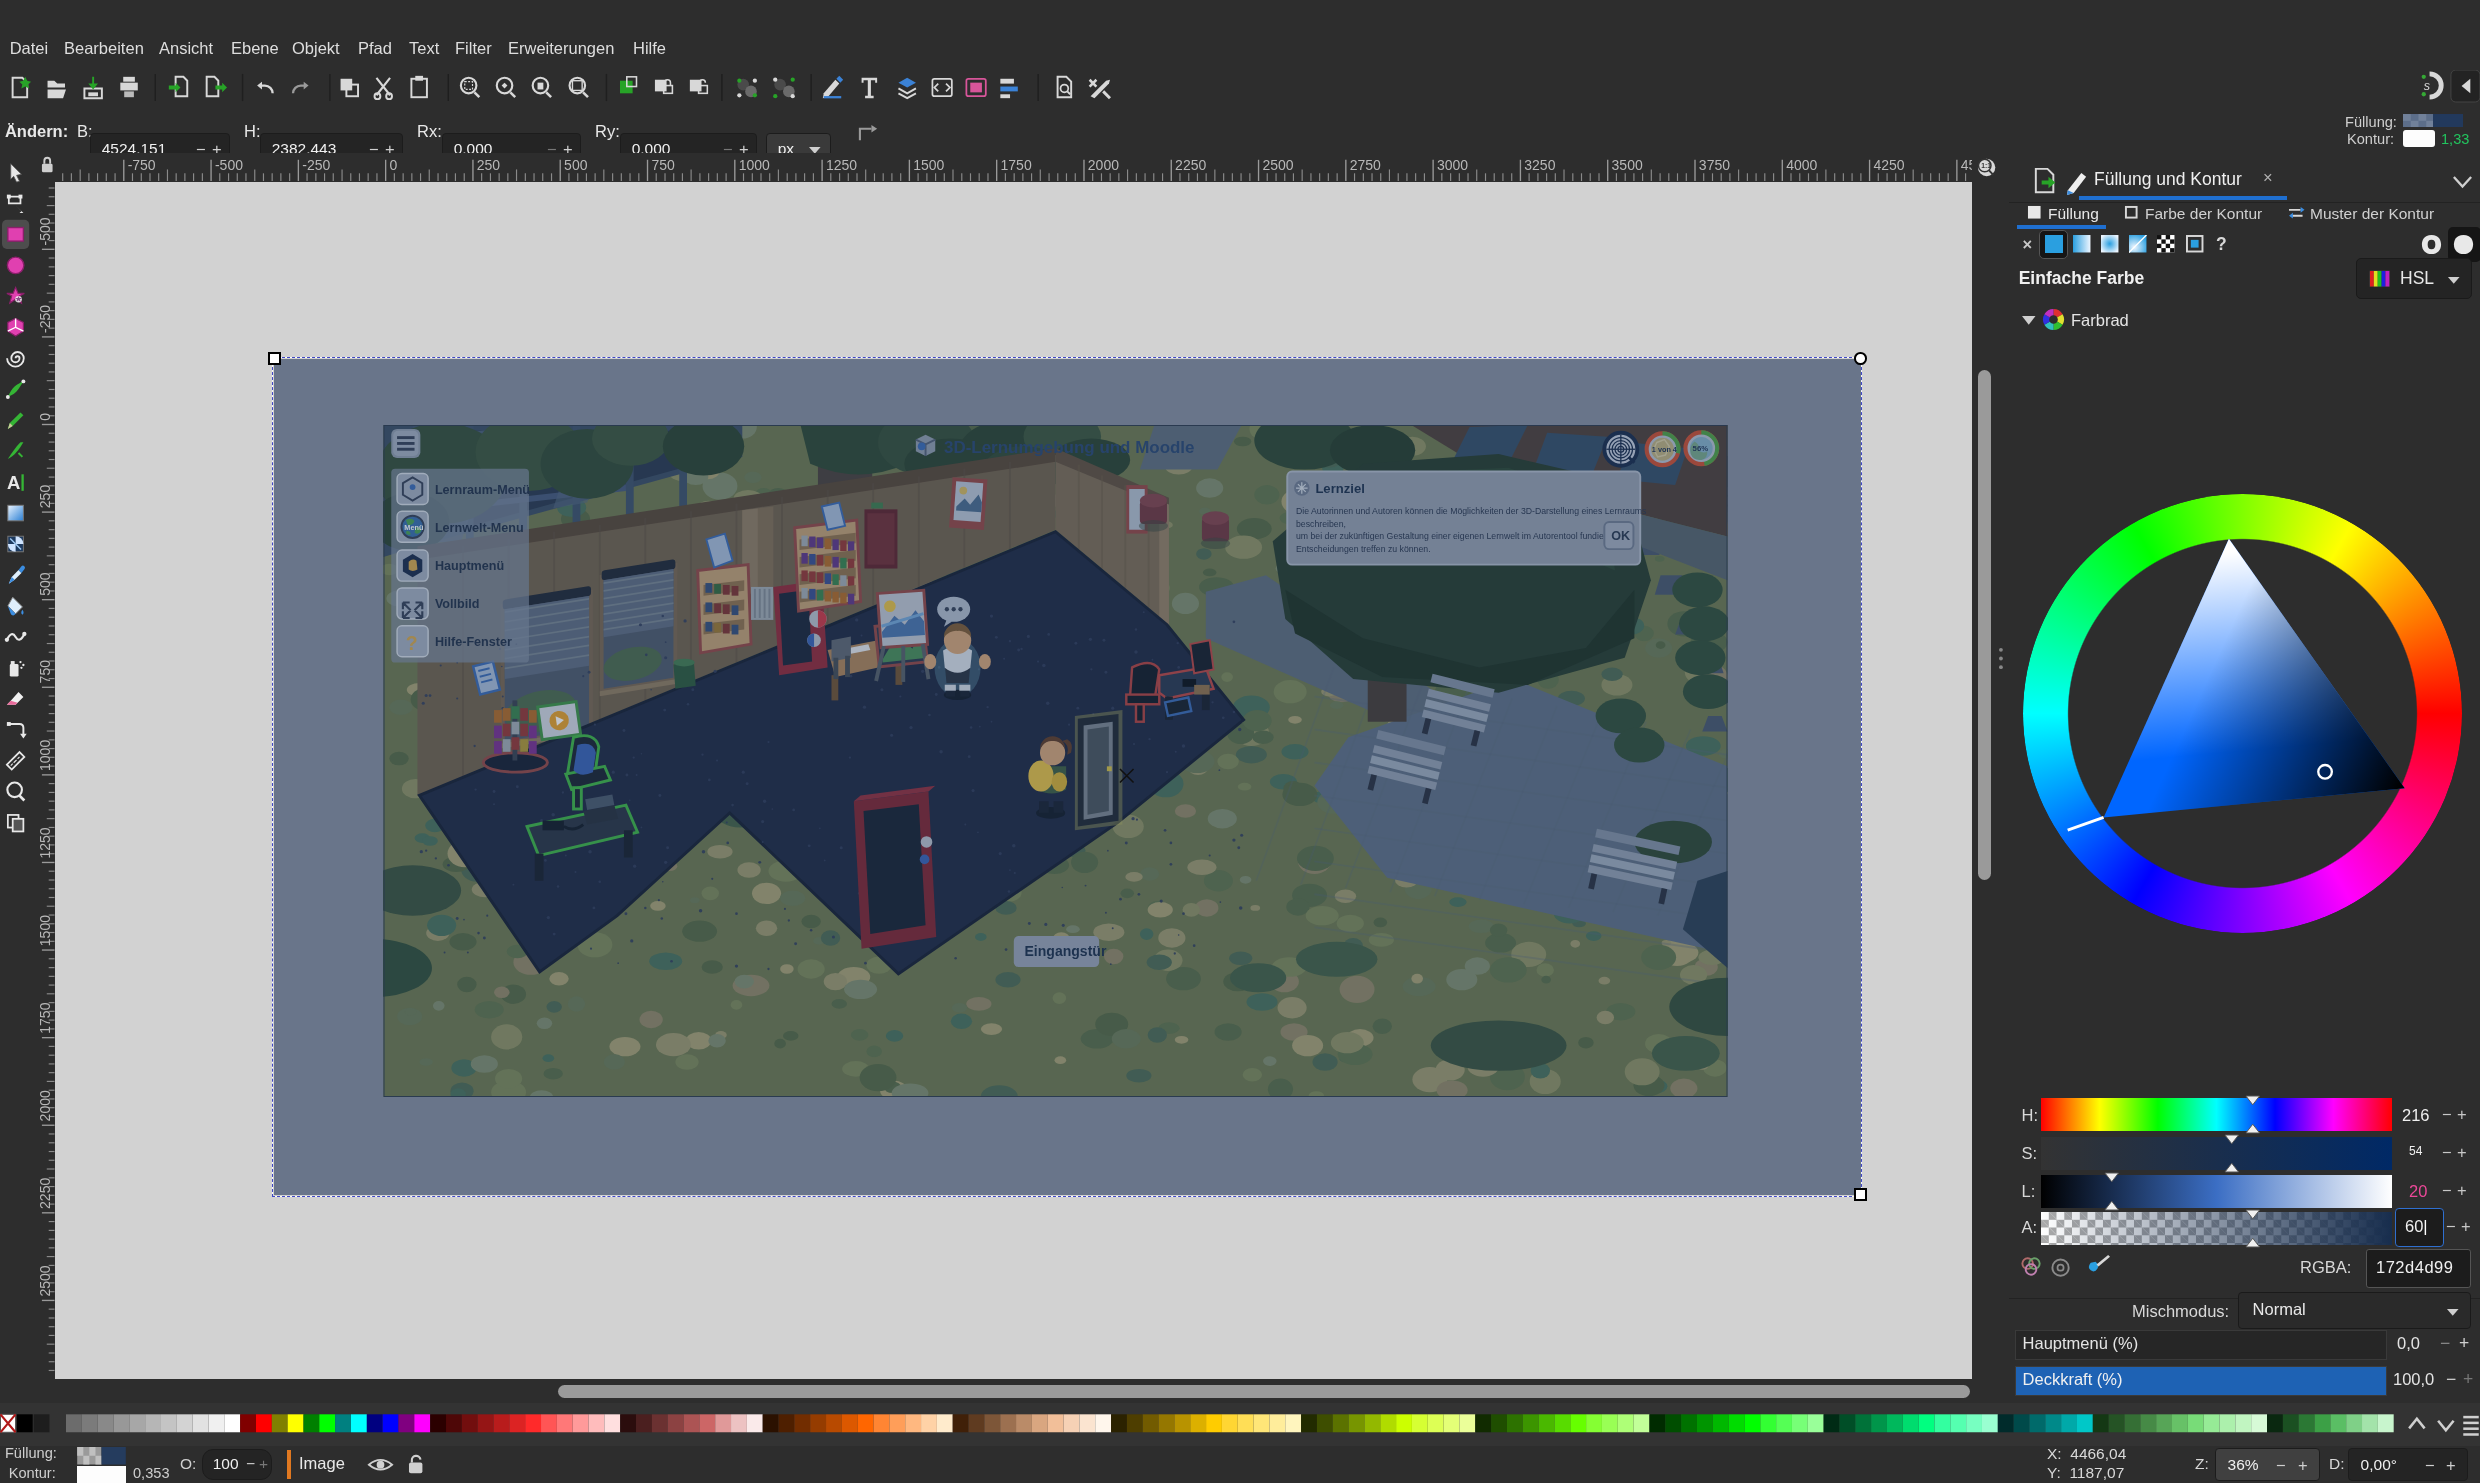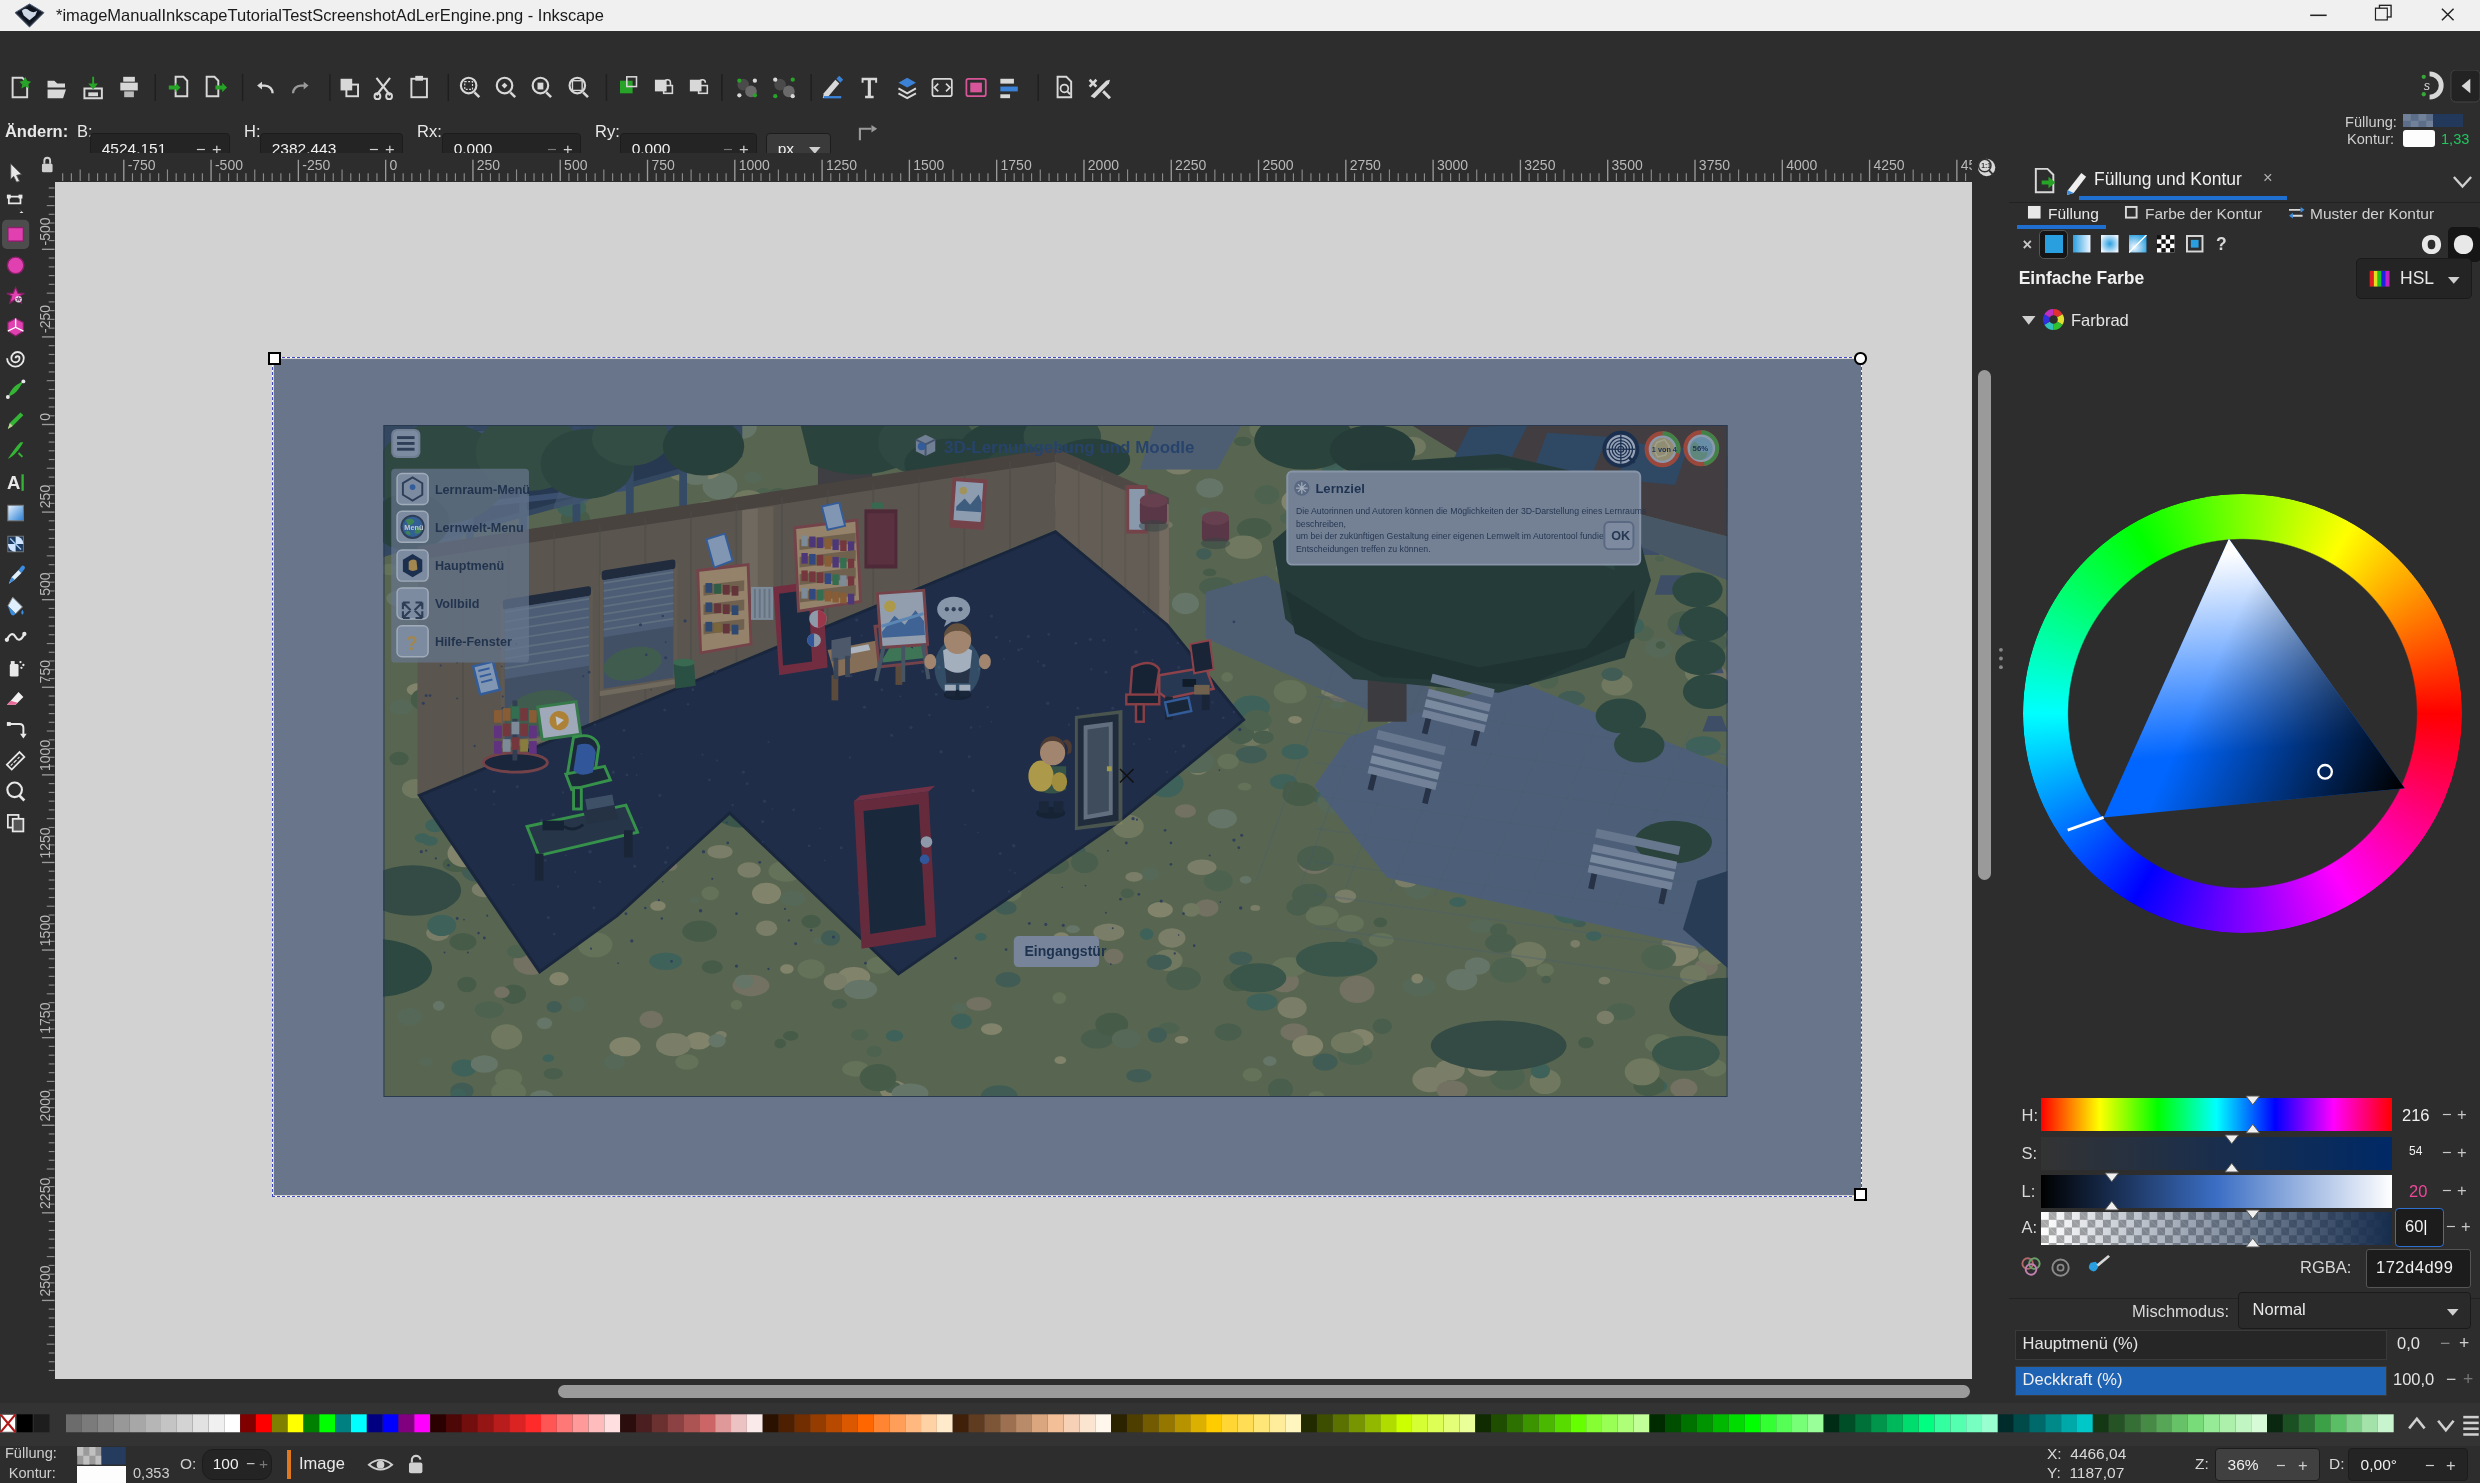--- a/index.html
+++ b/index.html
@@ -40,34 +40,31 @@
   
   #dock { left:2009px; top:153px; width:472px; height:1250px; background:#2d2d2d; color:#dcdcdc; }
   
   #palette { left:0; top:1403px; width:2480px; height:43px; background:#333333; }
   
   #status { left:0; top:1446px; width:2480px; height:38px; background:#2d2d2d; color:#d8d8d8; font-size:14.6px; }
 </style>
 </head>
 <body>
 <div id="root">
-  <div id="titlebar" class="abs">
-    <svg class="abs" style="left:11.6px;top:2.9px" width="35" height="26" viewBox="0 0 36 27">
-      <path d="M18 1 L33 10 L18 25 L3 10 Z" fill="#1c2430" stroke="#4a5a74" stroke-width="1"></path>
-      <path d="M18 3 L30 10 L18 22 L6 10 Z" fill="#0e1420"></path>
-      <path d="M10 8 Q14 4 18 8 Q22 11 26 8 L24 13 L18 18 L12 13 Z" fill="#cdd6e4"></path>
-    </svg>
-    <div class="title">*imageManualInkscapeTutorialTestScreenshotAdLerEngine.png - Inkscape</div>
-    <svg class="abs" style="left:2306px;top:0" width="175" height="31" viewBox="0 0 180 32">
-      <rect x="4" y="15" width="17" height="1.6" fill="#222"></rect>
-      <rect x="71.5" y="8.5" width="12" height="12" fill="none" stroke="#222" stroke-width="1.4"></rect>
-      <rect x="75.5" y="5.5" width="12" height="12" fill="none" stroke="#222" stroke-width="1.4"></rect>
-      <rect x="72.2" y="9.2" width="10.6" height="10.6" fill="#f0f0f0"></rect>
-      <path d="M140 9 L152 21 M152 9 L140 21" stroke="#222" stroke-width="1.5"></path>
-    </svg>
+  <div id="menubar" class="abs">
+    <span style="left:9.7px">Datei</span>
+    <span style="left:64px">Bearbeiten</span>
+    <span style="left:159px">Ansicht</span>
+    <span style="left:231px">Ebene</span>
+    <span style="left:292px">Objekt</span>
+    <span style="left:358px">Pfad</span>
+    <span style="left:409px">Text</span>
+    <span style="left:455px">Filter</span>
+    <span style="left:508px">Erweiterungen</span>
+    <span style="left:633px">Hilfe</span>
   </div>
   <div id="cmdbar" class="abs">
     <svg width="2480" height="43" viewBox="0 0 2556 44">
       <g stroke="#1f1f1f" stroke-width="1.5">
         <line x1="160" y1="8" x2="160" y2="36"></line>
           <line x1="250" y1="8" x2="250" y2="36"></line>
         <line x1="340" y1="8" x2="340" y2="36"></line>
           <line x1="462" y1="8" x2="462" y2="36"></line>
         <line x1="625" y1="8" x2="625" y2="36"></line>
           <line x1="744" y1="8" x2="744" y2="36"></line>

